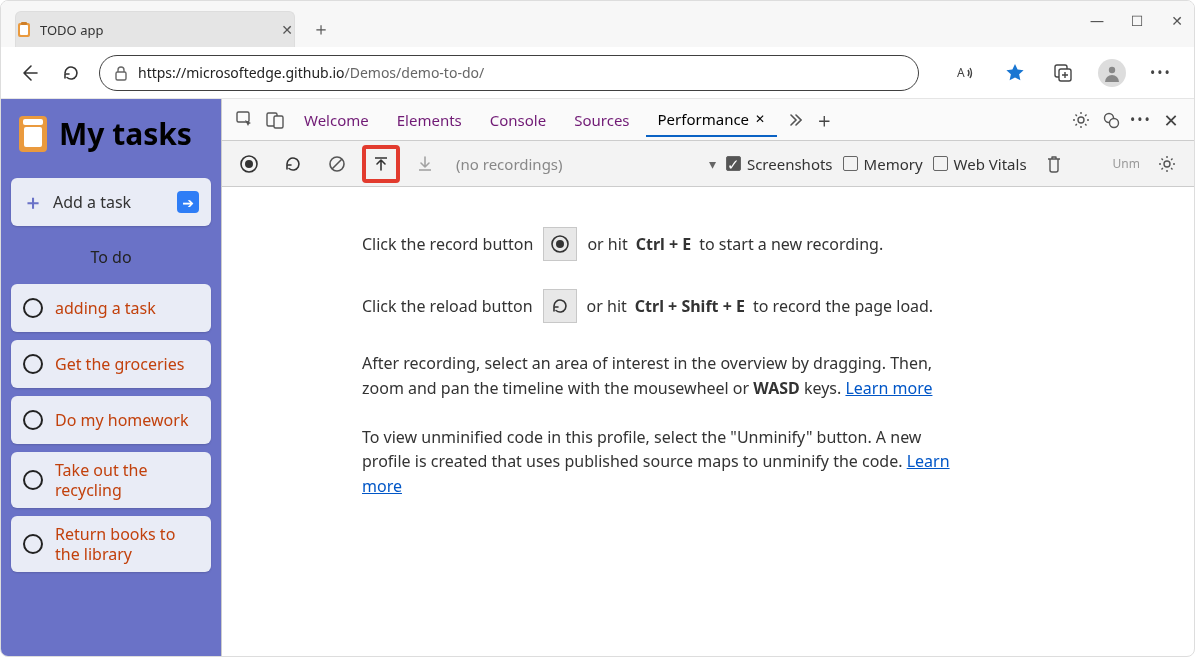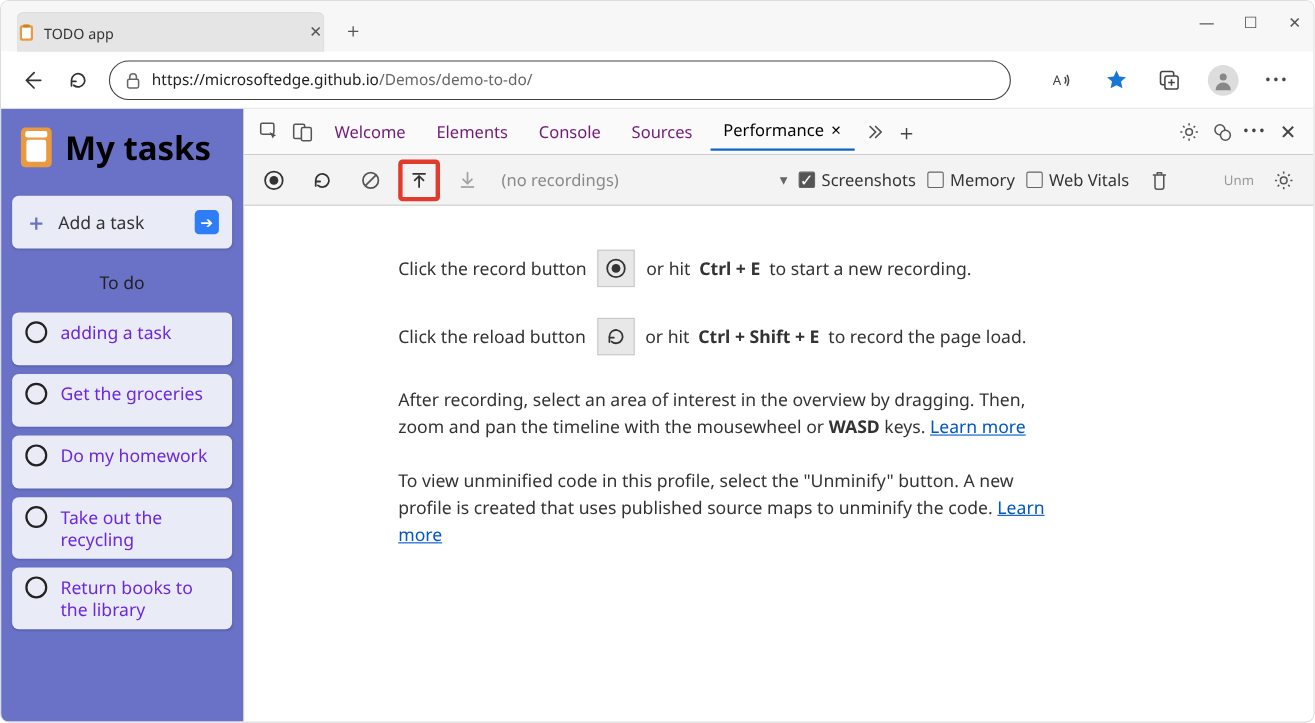--- a/index.html
+++ b/index.html
@@ -34,21 +34,21 @@
   .sb-header { display:flex; align-items:center; gap:12px; padding:0 8px 10px 8px;}
   .clipboard-icon { width:28px; height:36px; background:#ea9a3e; border-radius:4px; position:relative;}
   .clipboard-icon:before { content:""; position:absolute; top:3px; left:4px; right:4px; height:6px; background:#fff; border-radius:2px;}
   .clipboard-icon:after { content:""; position:absolute; top:11px; left:5px; right:5px; bottom:5px; background:#fff; border-radius:2px;}
   .sb-title { font-size:30px; font-weight:700; color:#000;}
   .addtask { background:#e9ecf6; border-radius:6px; height:48px; display:flex; align-items:center; padding:0 12px; gap:10px; font-size:16px; color:#333; box-shadow:0 1px 2px rgba(0,0,0,.15);}
   .addtask .plus { color:#6a72c7; font-size:20px; font-weight:600; }
   .addtask .arrow { margin-left:auto; width:22px; height:22px; background:#2e7df6; border-radius:4px; display:flex; align-items:center; justify-content:center; color:#fff; font-size:14px;}
   .section-title { text-align:center; font-size:16px; color:#222; padding:6px 0 2px 0;}
   .tasklist { display:flex; flex-direction:column; gap:8px;}
-  .task { background:#e9ecf6; border-radius:6px; min-height:48px; display:flex; align-items:flex-start; padding:8px 12px; gap:12px; font-size:16px; color:#6d28d9; box-shadow:0 1px 2px rgba(0,0,0,.15);}
+  .task { background:#e9ecf6; border-radius:6px; min-height:48px; display:flex; align-items:center; padding:8px 12px; gap:12px; font-size:16px; color:#c2410c; box-shadow:0 1px 2px rgba(0,0,0,.15);}
   .task .ring { width:20px; height:20px; border:2.5px solid #222; border-radius:50%; flex:none;}
   .task .txt { line-height:1.25;}
   
   
   .devtools { flex:1; display:flex; flex-direction:column; border-left:1px solid #ccc;}
   .dt-tabs { height:42px; display:flex; align-items:center; gap:4px; padding:0 10px; border-bottom:1px solid #ccc; background:#fafafa;}
   .dt-tab { color:#701a75; font-size:15px; padding:6px 12px; display:flex; align-items:center; gap:6px;}
   .dt-tab.active { color:#000; border-bottom:2px solid #0a62c4;}
   .dt-ic { width:26px; height:26px; display:flex; align-items:center; justify-content:center; color:#444;}
   .dt-tabs .spacer { flex:1;}

